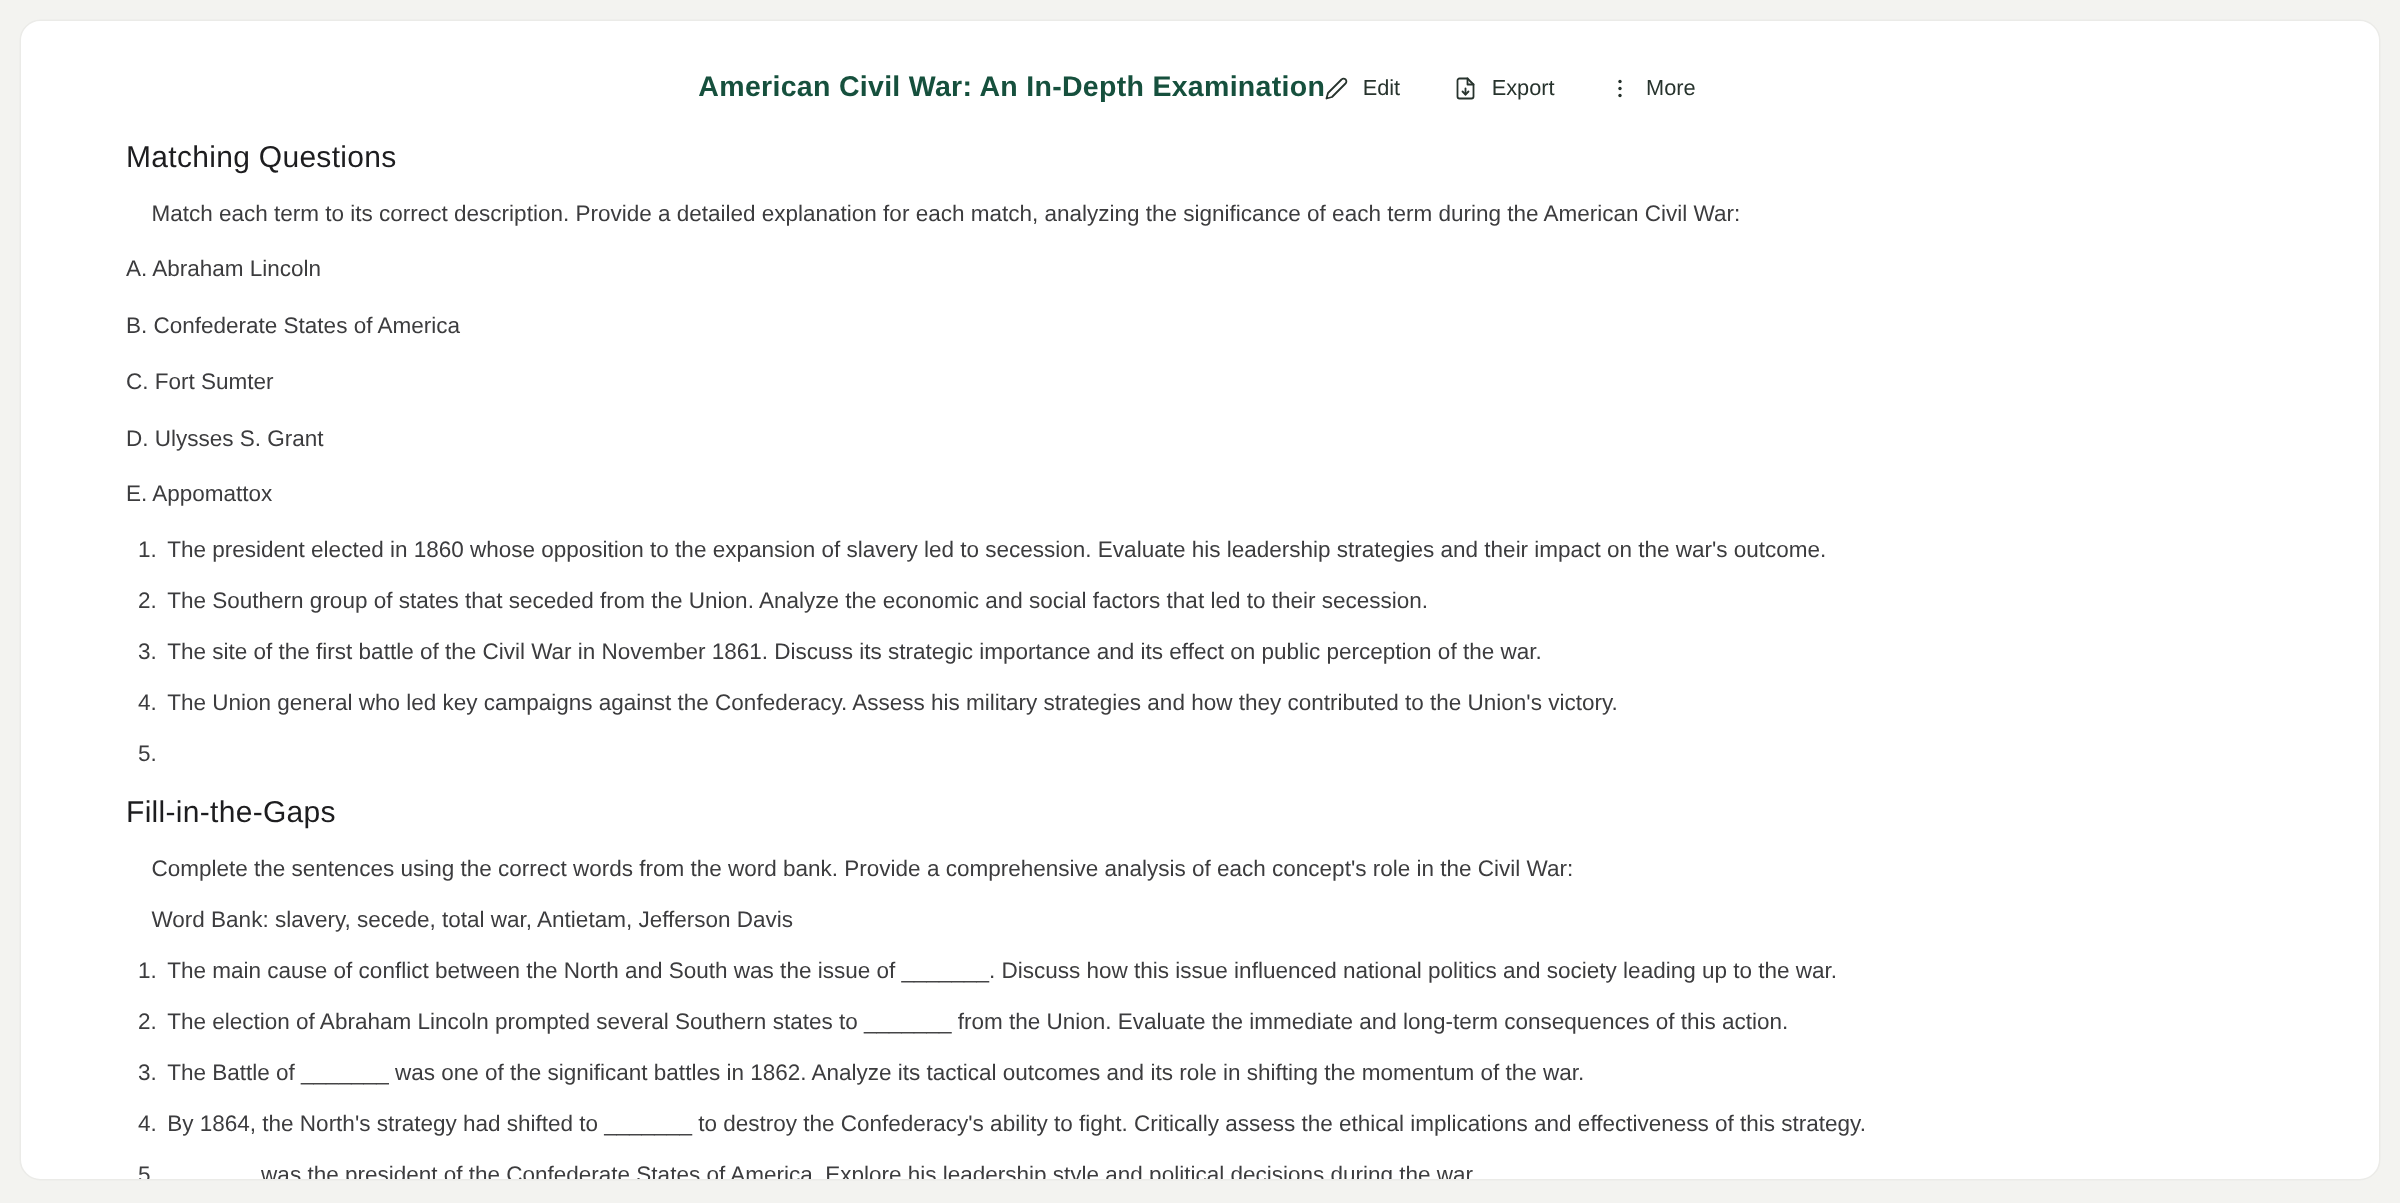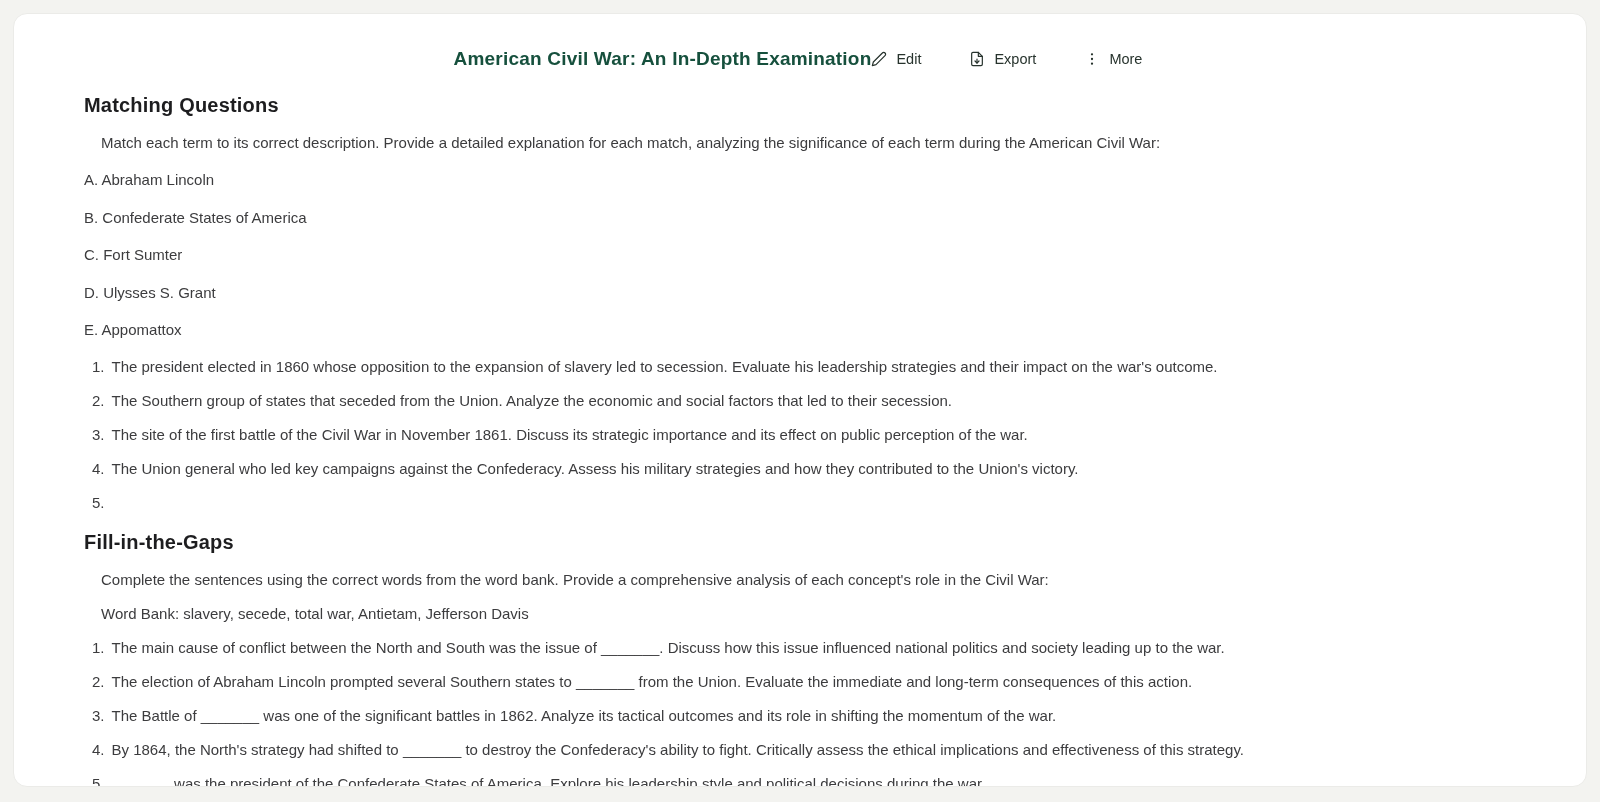--- a/index.html
+++ b/index.html
@@ -27,39 +27,39 @@
   }
   .doc-title {
     font-size: 19px;
     font-weight: 600;
     letter-spacing: .2px;
     color: var(--title-green, #16503d);
   }
   .actions {
     display: flex;
     align-items: center;
-    gap: 48px;
+    gap: 36px;
   }
   .action-btn {
     display: flex;
     align-items: center;
     gap: 9px;
     background: none;
     border: none;
     cursor: pointer;
     font-family: inherit;
     font-size: 14.5px;
     color: #27332d;
     padding: 0;
   }
   .action-btn .icon { display: flex; align-items: center; }
   .content { padding: 24px 70px 0 70px; }
   .section-heading {
     font-size: 20px;
-    font-weight: 700;
+    font-weight: 400;
     color: var(--heading-text, #1d1d1f);
     letter-spacing: .2px;
     margin-bottom: 16px;
   }
   .section-heading.second { margin-top: 18px; }
   .para {
     font-size: 15px;
     line-height: 20px;
     margin-bottom: 14px;
     color: var(--body-text, #3c3c3e);

